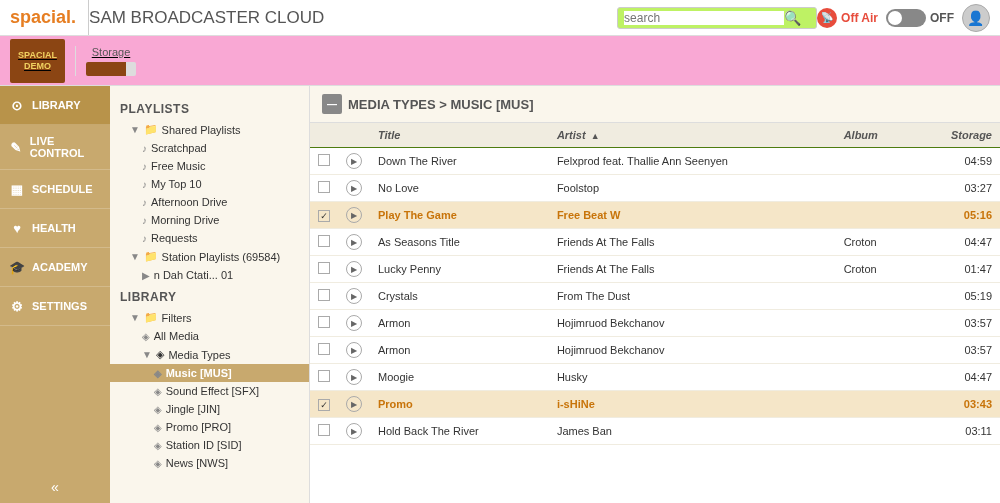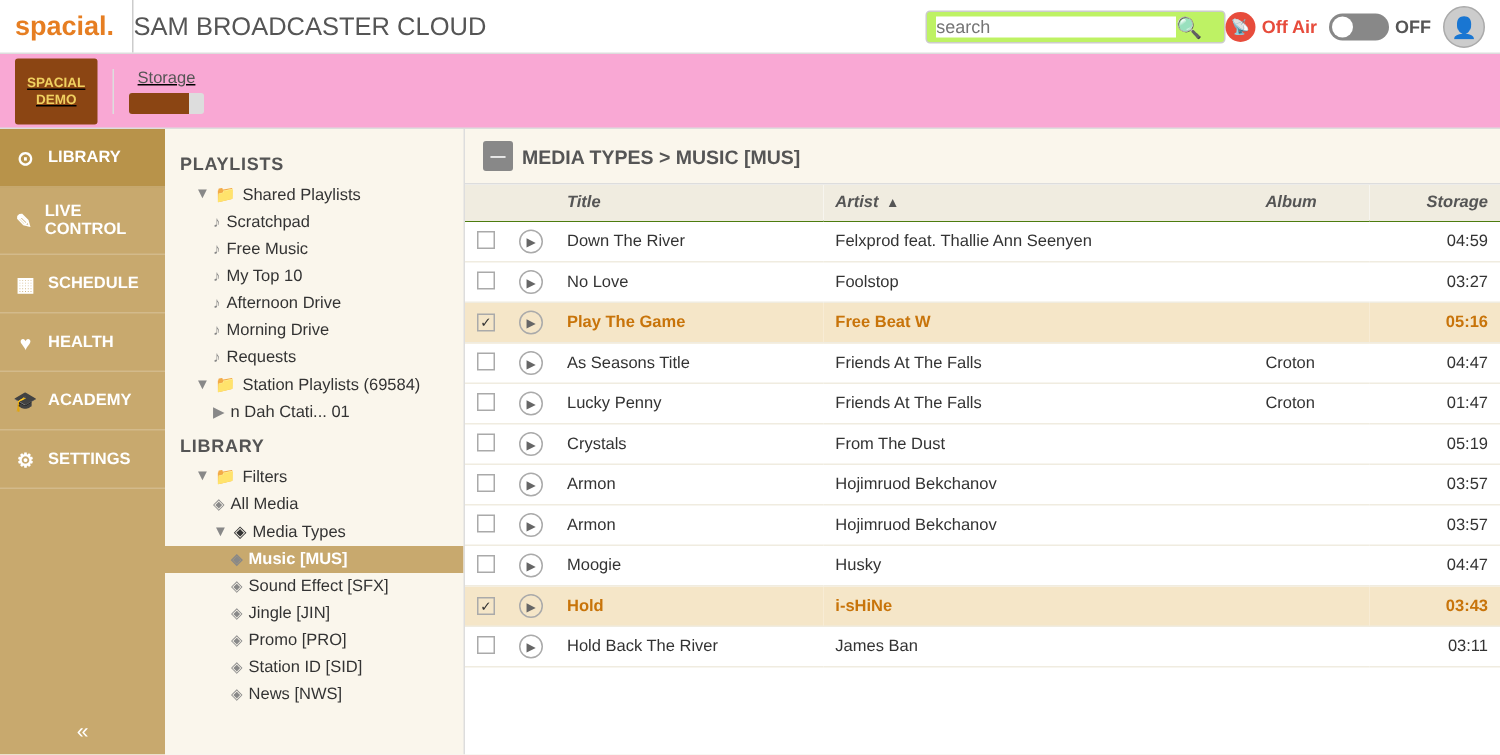--- a/index.html
+++ b/index.html
@@ -634,21 +634,21 @@
     <td></td>
     <td class="duration ">04:47</td>
   </tr>
             <tr class="highlighted">
     <td class="check-col">
       <div class="check-box">✓</div>
     </td>
     <td class="play-col">
       <div class="play-btn">▶</div>
     </td>
-    <td class="highlighted-text">Hold</td>
+    <td class="highlighted-text">Promo</td>
     <td class="highlighted-text">i-sHiNe</td>
     <td></td>
     <td class="duration highlighted-text">03:43</td>
   </tr>
             <tr>
     <td class="check-col">
       <div class="check-box"></div>
     </td>
     <td class="play-col">
       <div class="play-btn">▶</div>

